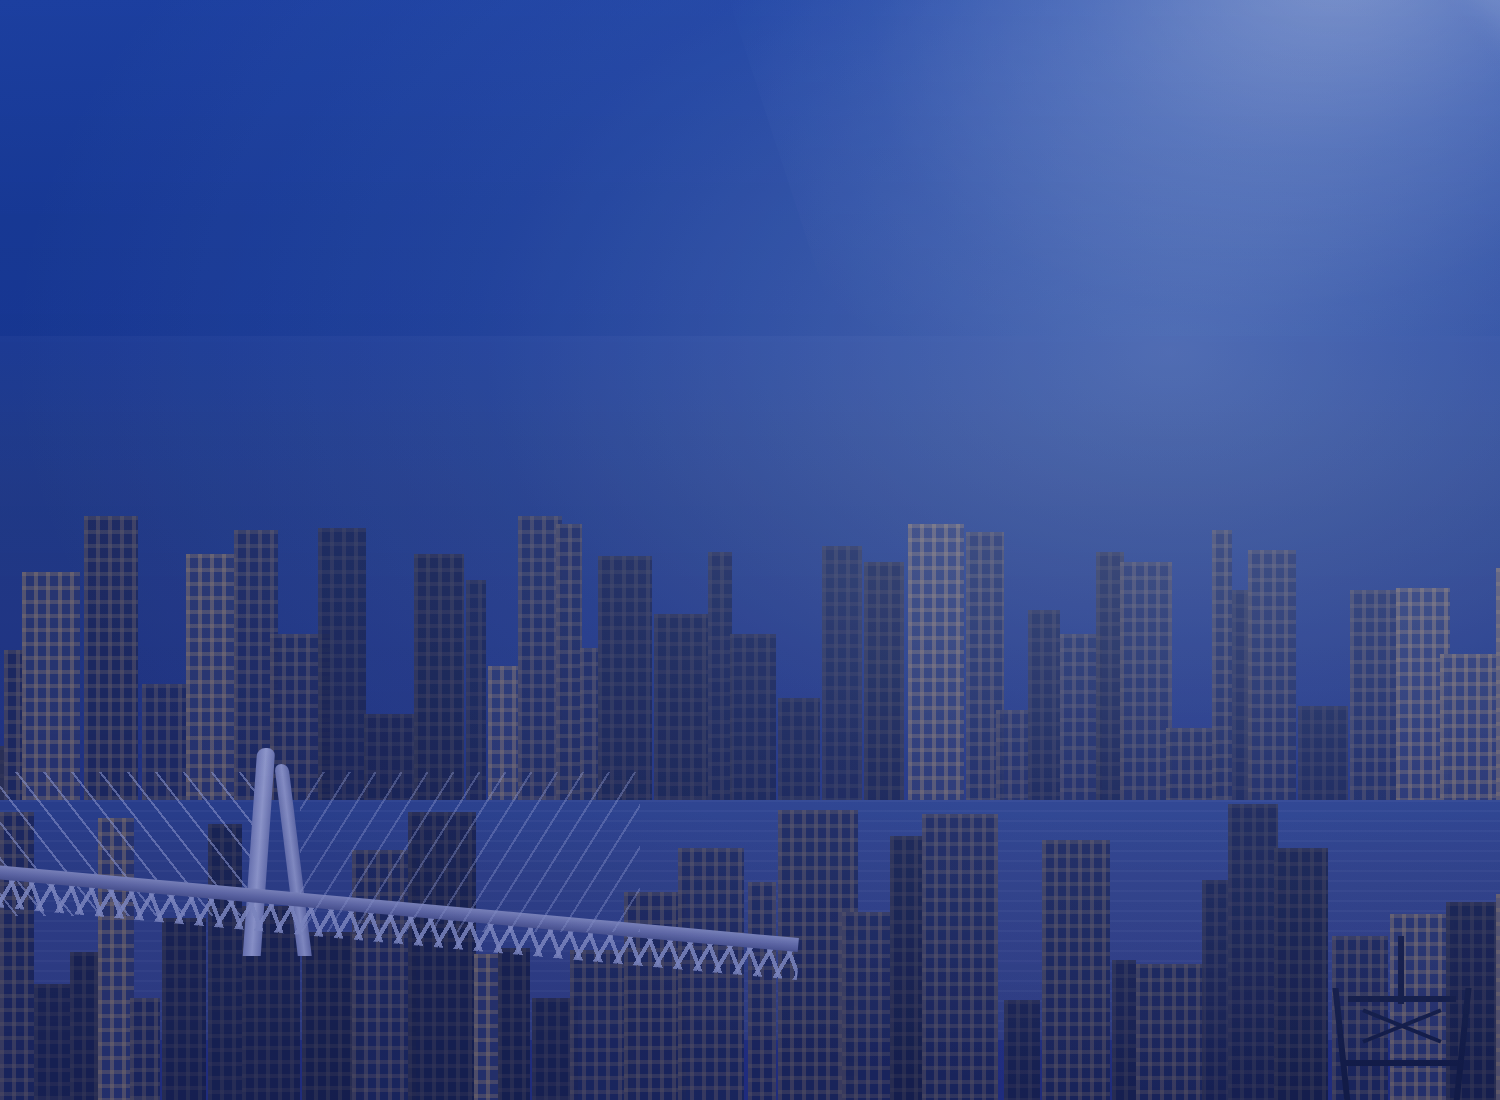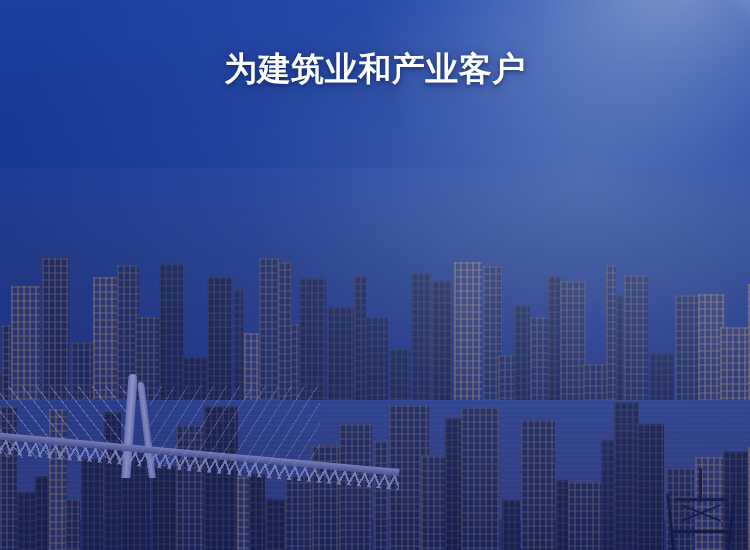--- a/index.html
+++ b/index.html
@@ -348,16 +348,15 @@
     <div class="ray" style="right:-210px; top:40px;   width:820px; height:24px; transform:rotate(46deg);  opacity:.55;"></div>
 
     <div class="ray" style="right:-180px; top:70px;   width:780px; height:46px; transform:rotate(50deg);  opacity:.46;"></div>
     <div class="ray" style="right:-100px; top:120px;  width:640px; height:18px; transform:rotate(54deg);  opacity:.38;"></div>
   </div>
 
   <div class="wash"></div>
   <div class="wash2"></div>
 
   <div class="copy">
-    <div class="h-line h1">为建筑业和产业客户</div>
   </div>
 
 </div>
 
 </body></html>

